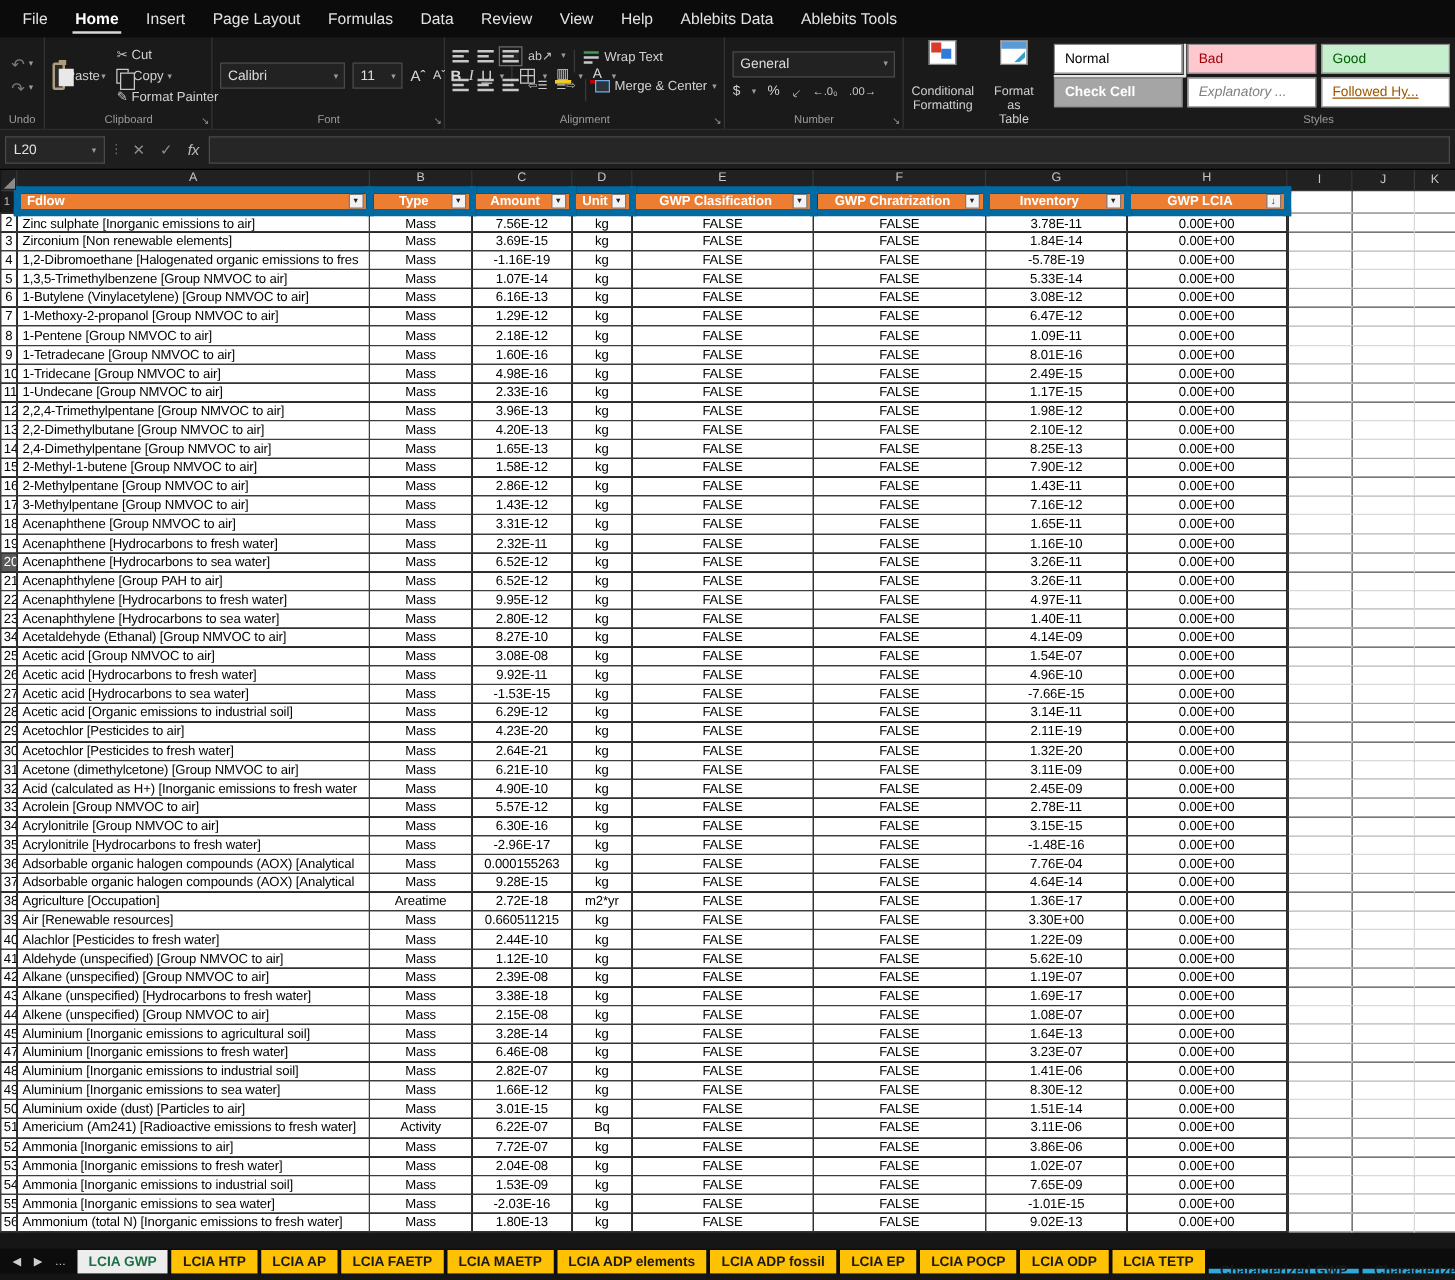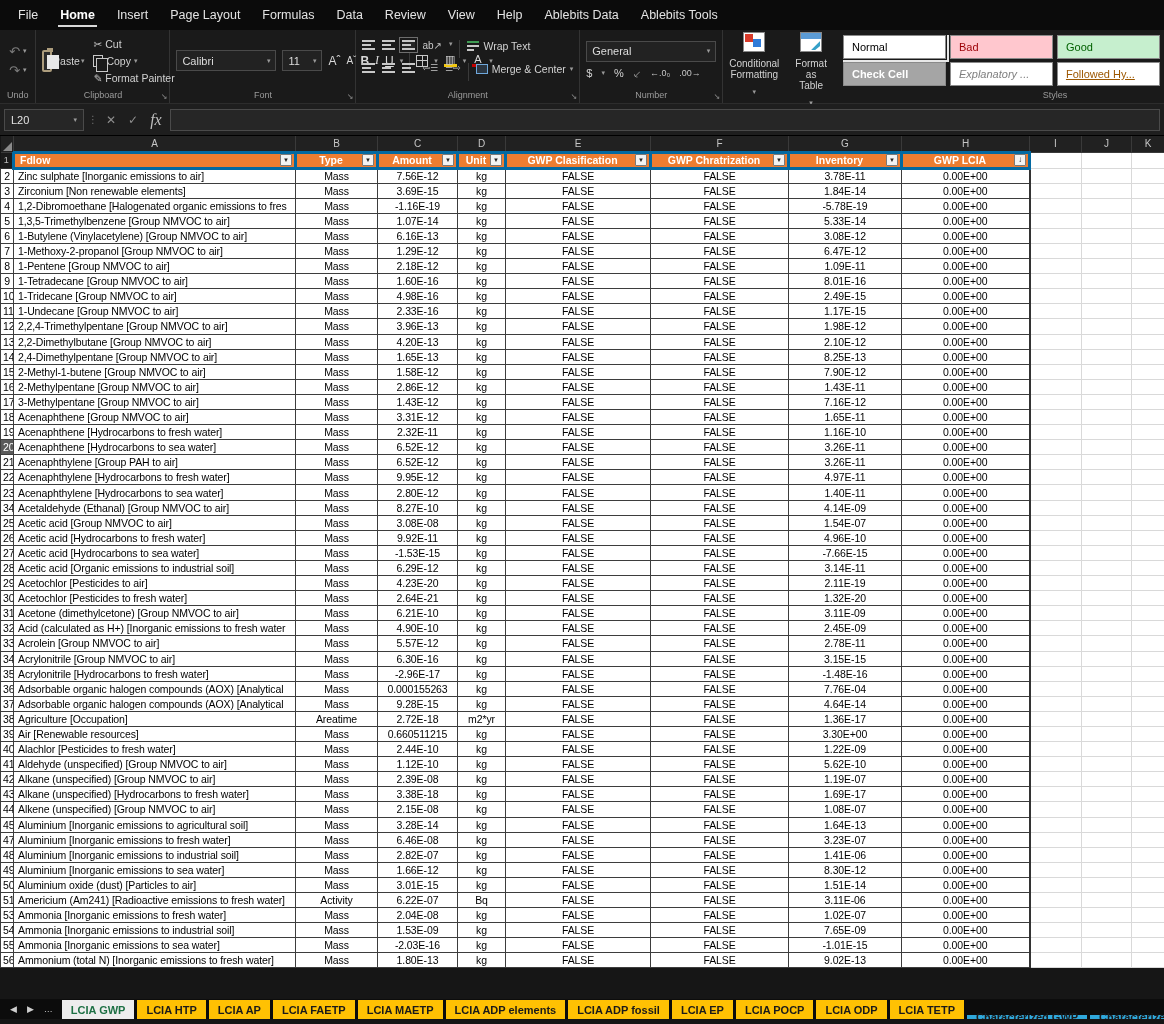--- a/index.html
+++ b/index.html
@@ -63,58 +63,58 @@
   .vsep{width:1px;height:18px;background:#3a3a3a;}
   .lbl-btn{display:flex;align-items:center;gap:4px;color:#d2d2d2;font-size:10.5px;white-space:nowrap;}
   .wrap-ic{width:12px;height:10px;background:linear-gradient(#3f9b53 0 0) 0 0/100% 2px no-repeat,
     linear-gradient(#c8c8c8 0 0) 0 4px/100% 2px no-repeat,linear-gradient(#c8c8c8 0 0) 0 8px/60% 2px no-repeat;}
   .merge-ic{width:12px;height:10px;border:1px solid #6fa8dc;background:#2a3540;}
   
   .num-col{display:flex;flex-direction:column;gap:4px;width:100%;}
   .num-row{display:flex;align-items:center;gap:9px;color:#d2d2d2;font-size:11px;}
   .dec{font-size:9px;color:#c8c8c8;letter-spacing:0;}
   
-  .big-btn{display:flex;flex-direction:column;align-items:center;justify-content:center;gap:6px;
+  .big-btn{display:flex;flex-direction:column;align-items:center;justify-content:center;gap:16px;
     color:#d2d2d2;font-size:10px;text-align:center;line-height:11px;padding:0 4px;}
   .cf-ic{width:22px;height:20px;background:#fff;border:1px solid #888;position:relative;overflow:hidden;}
   .cf-ic::before{content:"";position:absolute;left:1px;top:1px;width:8px;height:8px;background:#d83b2b;}
   .cf-ic::after{content:"";position:absolute;right:3px;top:6px;width:8px;height:8px;background:#2f7bd8;}
   .fat-ic{width:22px;height:20px;background:#fff;border:1px solid #888;position:relative;}
   .fat-ic::before{content:"";position:absolute;left:0;top:0;width:100%;height:6px;background:#5b9bd5;}
   .fat-ic::after{content:"";position:absolute;right:1px;bottom:1px;width:9px;height:9px;background:#35a0c8;clip-path:polygon(0 100%,100% 0,100% 55%,45% 100%);}
   
   #styles-gallery{display:grid;grid-template-columns:repeat(4,103px);grid-auto-rows:24px;gap:3px 4px;overflow:hidden;}
   .chip{font-size:11px;display:flex;align-items:center;padding:0 8px;border:1px solid #8a8a8a;background:#fff;color:#000;white-space:nowrap;overflow:hidden;}
   .chip.sel{outline:2px solid #e8e8e8;outline-offset:1px;}
 
   
   #formulabar{position:absolute;left:0;top:104px;width:100%;height:32px;background:#1e1e1e;
     display:flex;align-items:center;padding:0 4px;gap:4px;border-bottom:1px solid #000;}
   #namebox{width:80px;height:22px;background:#262626;border:1px solid #4a4a4a;color:#e2e2e2;
     font-size:11px;display:flex;align-items:center;justify-content:space-between;padding:0 6px;}
   .fb-dots{color:#6f6f6f;font-size:10px;}
   .fb-ic{color:#8f8f8f;font-size:12px;padding:0 4px;}
-  .fb-fx{font-style:italic;font-family:Liberation Serif, serif;color:#bdbdbd;font-size:16px;padding:0 4px;}
+  .fb-fx{font-style:italic;font-family:Liberation Sans, sans-serif;color:#bdbdbd;font-size:12px;padding:0 4px;}
   #formula-input{flex:1;height:22px;background:#262626;border:1px solid #4a4a4a;}
 
   
   #grid{position:absolute;left:0;top:136px;width:100%;height:863px;overflow:hidden;background:#161616;}
   table{border-collapse:collapse;table-layout:fixed;width:1165px;}
   td,th{overflow:hidden;white-space:nowrap;font-weight:normal;}
   tr.letters th{background:#212121;color:#c6c6c6;font-size:10px;height:16px;
     border-right:1px solid #3a3a3a;border-bottom:1px solid #3a3a3a;text-align:center;}
   th.corner{position:relative;background:#1b1b1b;}
   th.corner::after{content:"";position:absolute;right:1px;bottom:1px;border-style:solid;
     border-width:0 0 9px 9px;border-color:transparent transparent #8a8a8a transparent;}
   td.rowhdr{background:#1b1b1b;color:#bdbdbd;font-size:9px;text-align:center;
     border-right:1px solid #3a3a3a;border-bottom:1px solid #303030;}
   tr.selrow td.rowhdr{background:#5a5a5a;color:#fff;}
   tr.hdr{height:16px;}
   tr.hdr td.hcell{background:#ED7D31;color:#fff;font-weight:bold;font-size:10.5px;
-    border:3px solid #0369a1;position:relative;text-align:center;padding:0 14px 0 3px;}
+    border:6px solid #0369a1;position:relative;text-align:center;padding:0 14px 0 3px;}
   tr.hdr td.hcell.left{text-align:left;padding-left:5px;}
   .fbtn{position:absolute;right:2px;top:50%;transform:translateY(-50%);width:12px;height:12px;
     background:#f2f2f2;border:1px solid #7a7a7a;border-radius:1px;display:flex;align-items:center;justify-content:center;
     font-size:6px;color:#222;line-height:1;}
   .fbtn.sort{font-size:8px;}
   tr.drow{height:15.1px;}
   tr.drow td{background:#fff;color:#000;font-size:10.5px;border:1px solid #3d3d3d;
     text-align:center;padding:0 2px;letter-spacing:-0.1px;}
   tr.drow td.ca{text-align:left;padding-left:4px;}
   tr.drow td.out,tr.hdr td.out{background:#fff;border:1px solid #d9d9d9;border-bottom:1px solid #d9d9d9;}
@@ -1065,20 +1065,34 @@
             <td>Bq</td>
             <td>FALSE</td>
             <td>FALSE</td>
             <td>3.11E-06</td>
             <td class="lastin">0.00E+00</td>
             <td class="out"></td>
             <td class="out"></td>
             <td class="out"></td>
           </tr>
           <tr class="drow">
+            <td class="rowhdr">52</td>
+            <td class="ca">Ammonia [Inorganic emissions to air]</td>
+            <td>Mass</td>
+            <td>7.72E-07</td>
+            <td>kg</td>
+            <td>FALSE</td>
+            <td>FALSE</td>
+            <td>3.86E-06</td>
+            <td class="lastin">0.00E+00</td>
+            <td class="out"></td>
+            <td class="out"></td>
+            <td class="out"></td>
+          </tr>
+          <tr class="drow">
             <td class="rowhdr">53</td>
             <td class="ca">Ammonia [Inorganic emissions to fresh water]</td>
             <td>Mass</td>
             <td>2.04E-08</td>
             <td>kg</td>
             <td>FALSE</td>
             <td>FALSE</td>
             <td>1.02E-07</td>
             <td class="lastin">0.00E+00</td>
             <td class="out"></td>

